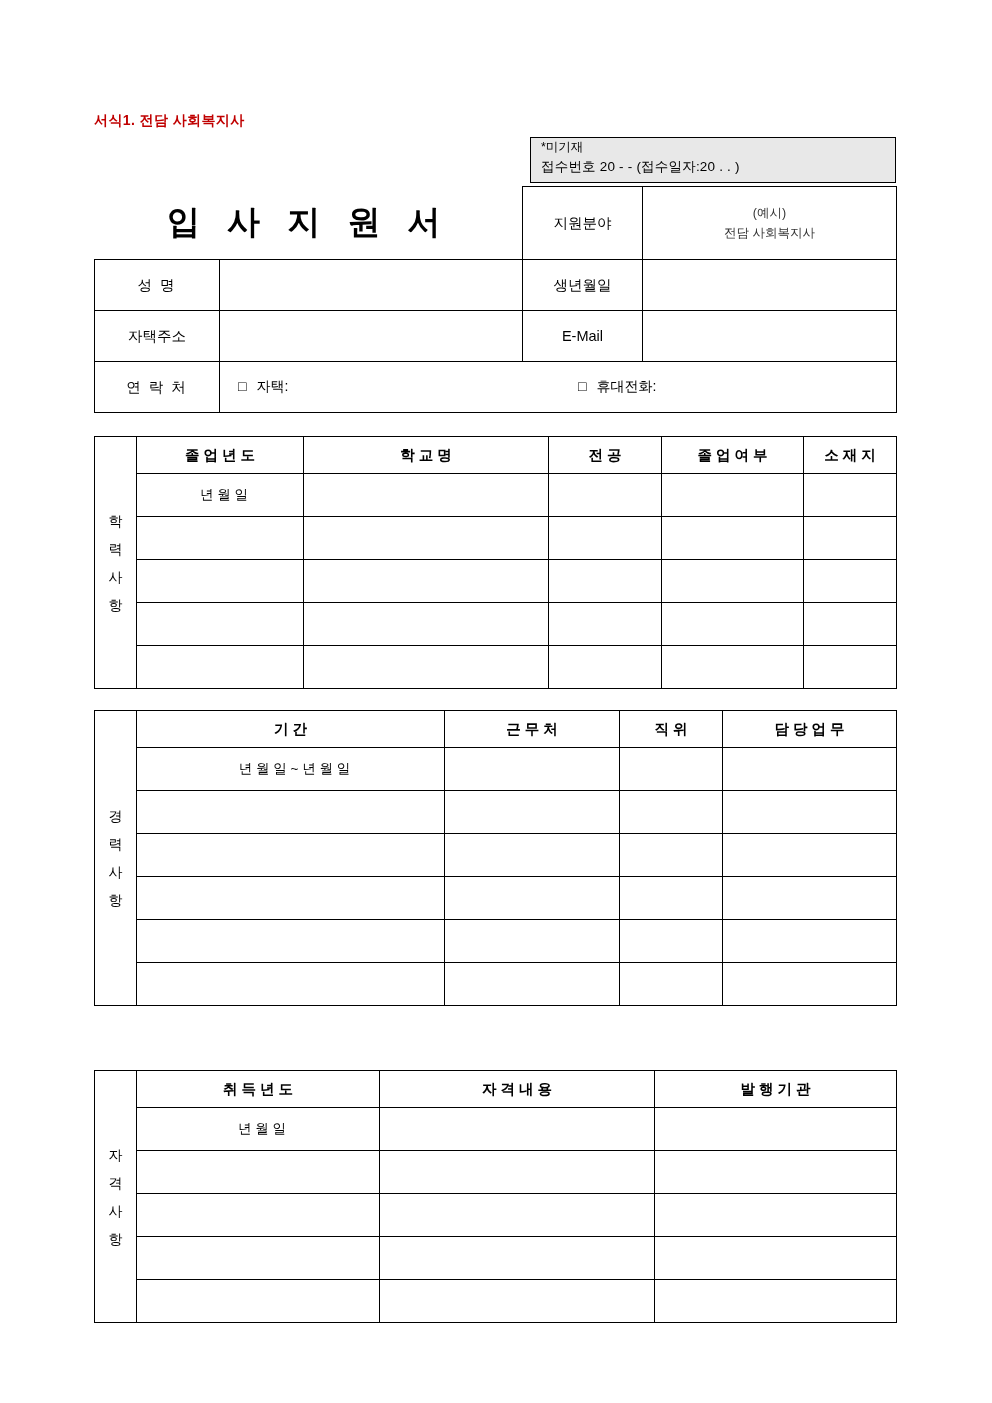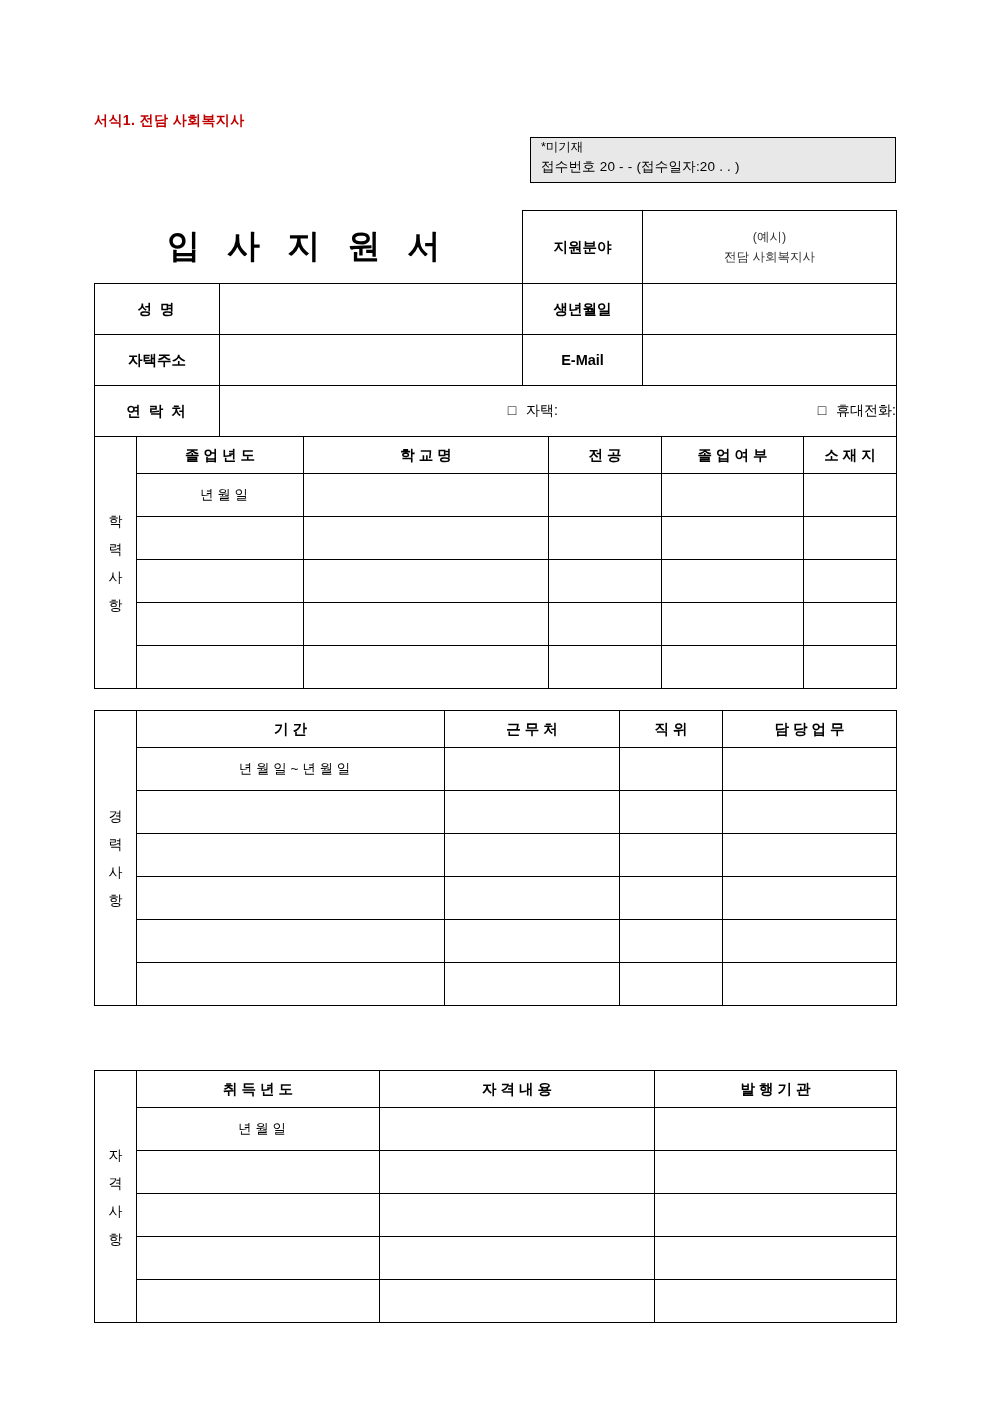--- a/index.html
+++ b/index.html
@@ -55,40 +55,40 @@
     font-size: 14px;
     text-align: center;
     vertical-align: middle;
   }
   .sp3 { letter-spacing: 2px; }
 
   
   #top-table {
     position: absolute;
     left: 94px;
-    top: 210px;
+    top: 186px;
     width: 802px;
   }
   #top-table td { height: 50px; }
   .doc-title {
     font-size: 33px;
     font-weight: bold;
     letter-spacing: 9px;
     text-align: center;
   }
-  .cell-label { font-weight: bold; font-size: 14.5px; }
+  .cell-label { font-weight: normal; font-size: 14.5px; }
   .cell-example { font-size: 12.5px; color: #333; line-height: 20px; margin-left: 36px; }
   .contact-inner {
     display: flex;
     height: 100%;
     align-items: center;
     font-size: 14px;
   }
-  .contact-inner .c1 { width: 50%; text-align: right; padding-left: 18px; box-sizing: border-box;}
-  .contact-inner .c2 { width: 50%; text-align: right; padding-left: 20px; box-sizing: border-box;}
+  .contact-inner .c1 { width: 50%; text-align: left; padding-left: 18px; box-sizing: border-box;}
+  .contact-inner .c2 { width: 50%; text-align: left; padding-left: 20px; box-sizing: border-box;}
   .chk { font-size: 14px; margin-right: 10px; }
 
   
   .section-table { position: absolute; left: 94px; width: 802px; }
   .side-label {
     width: 42px;
     font-size: 14px;
     font-weight: normal;
     line-height: 28px;
     letter-spacing: 0;

